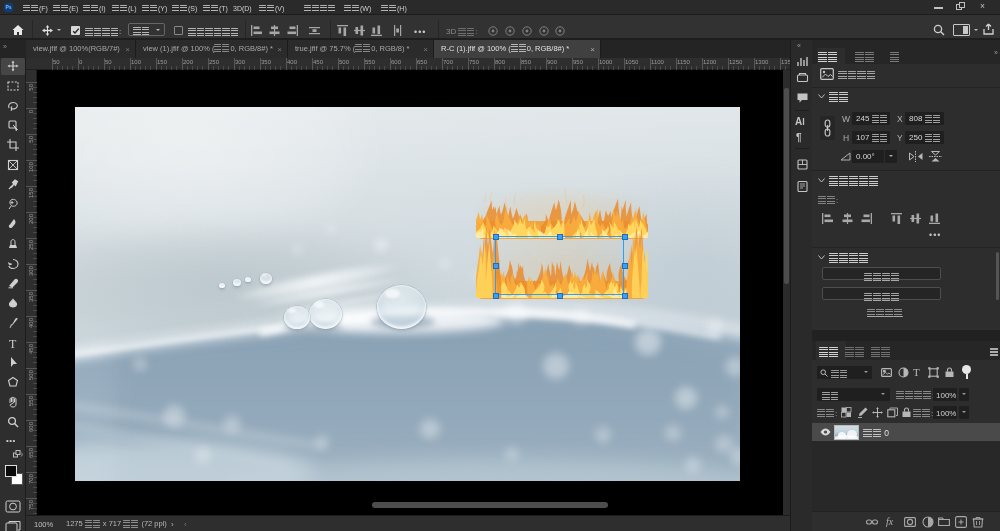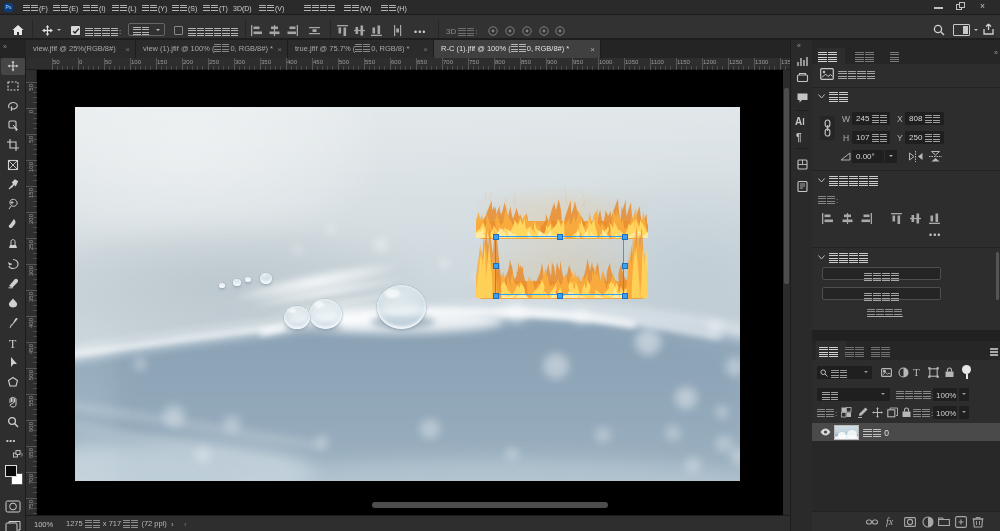--- a/index.html
+++ b/index.html
@@ -121,21 +121,21 @@
       </div>
       <div class="ab" style="left:974px;top:14px;width:0;height:0;border:2.5px solid transparent;border-top-color:#bbb"></div>
       <svg class="ab" style="left:982px;top:8px" width="13" height="13" viewBox="0 0 13 13">
         <path d="M2 6v5h9V6" stroke="#d0d0d0" stroke-width="1.3" fill="none"></path>
         <path d="M6.5 1v6M6.5 1L4 3.5M6.5 1L9 3.5" stroke="#d0d0d0" stroke-width="1.3" fill="none"></path>
       </svg>
     </div>
     <div class="ab" style="left:0;top:40px;width:1000px;height:18px;background:#242424">
       <div class="ab" style="left:3px;top:3px;color:#8a8a8a;font-size:7px">»</div>
       <div class="ab" style="left:26px;top:0;width:110px;height:18px;background:#2b2b2b;border-right:1px solid #1c1c1c">
-        <span class="row" style="position:absolute;left:7px;top:5px;height:8px;line-height:8px;font-size:7.5px;color:#a8a8a8">view.jfif @ 25%(RGB/8#)</span>
+        <span class="row" style="position:absolute;left:7px;top:5px;height:8px;line-height:8px;font-size:7.5px;color:#a8a8a8">view.jfif @ 100%(RGB/7#)</span>
         <span style="position:absolute;right:5px;top:5px;font-size:8px;color:#777">×</span>
       </div>
       <div class="ab" style="left:136px;top:0;width:152px;height:18px;background:#2b2b2b;border-right:1px solid #1c1c1c">
         <span class="row" style="position:absolute;left:7px;top:5px;height:8px;line-height:8px;font-size:7.5px;color:#a8a8a8">view (1).jfif @ 100% (<i class="z" style="width:7px;height:7.5px;margin-right:1px;background:repeating-linear-gradient(180deg,#a8a8a8 0 1px,rgba(0,0,0,0) 1px 2.3px);opacity:0.75;filter:blur(0.3px);transform:translateY(-1px);"></i><i class="z" style="width:7px;height:7.5px;margin-right:1px;background:repeating-linear-gradient(180deg,#a8a8a8 0 1px,rgba(0,0,0,0) 1px 2.3px);opacity:0.75;filter:blur(0.3px);transform:translateY(-1px);"></i>0, RGB/8#) *</span>
         <span style="position:absolute;right:5px;top:5px;font-size:8px;color:#777">×</span>
       </div>
       <div class="ab" style="left:288px;top:0;width:146px;height:18px;background:#2b2b2b;border-right:1px solid #1c1c1c">
         <span class="row" style="position:absolute;left:7px;top:5px;height:8px;line-height:8px;font-size:7.5px;color:#a8a8a8">true.jfif @ 75.7% (<i class="z" style="width:7px;height:7.5px;margin-right:1px;background:repeating-linear-gradient(180deg,#a8a8a8 0 1px,rgba(0,0,0,0) 1px 2.3px);opacity:0.75;filter:blur(0.3px);transform:translateY(-1px);"></i><i class="z" style="width:7px;height:7.5px;margin-right:1px;background:repeating-linear-gradient(180deg,#a8a8a8 0 1px,rgba(0,0,0,0) 1px 2.3px);opacity:0.75;filter:blur(0.3px);transform:translateY(-1px);"></i>0, RGB/8) *</span>
         <span style="position:absolute;right:5px;top:5px;font-size:8px;color:#777">×</span>
       </div>

